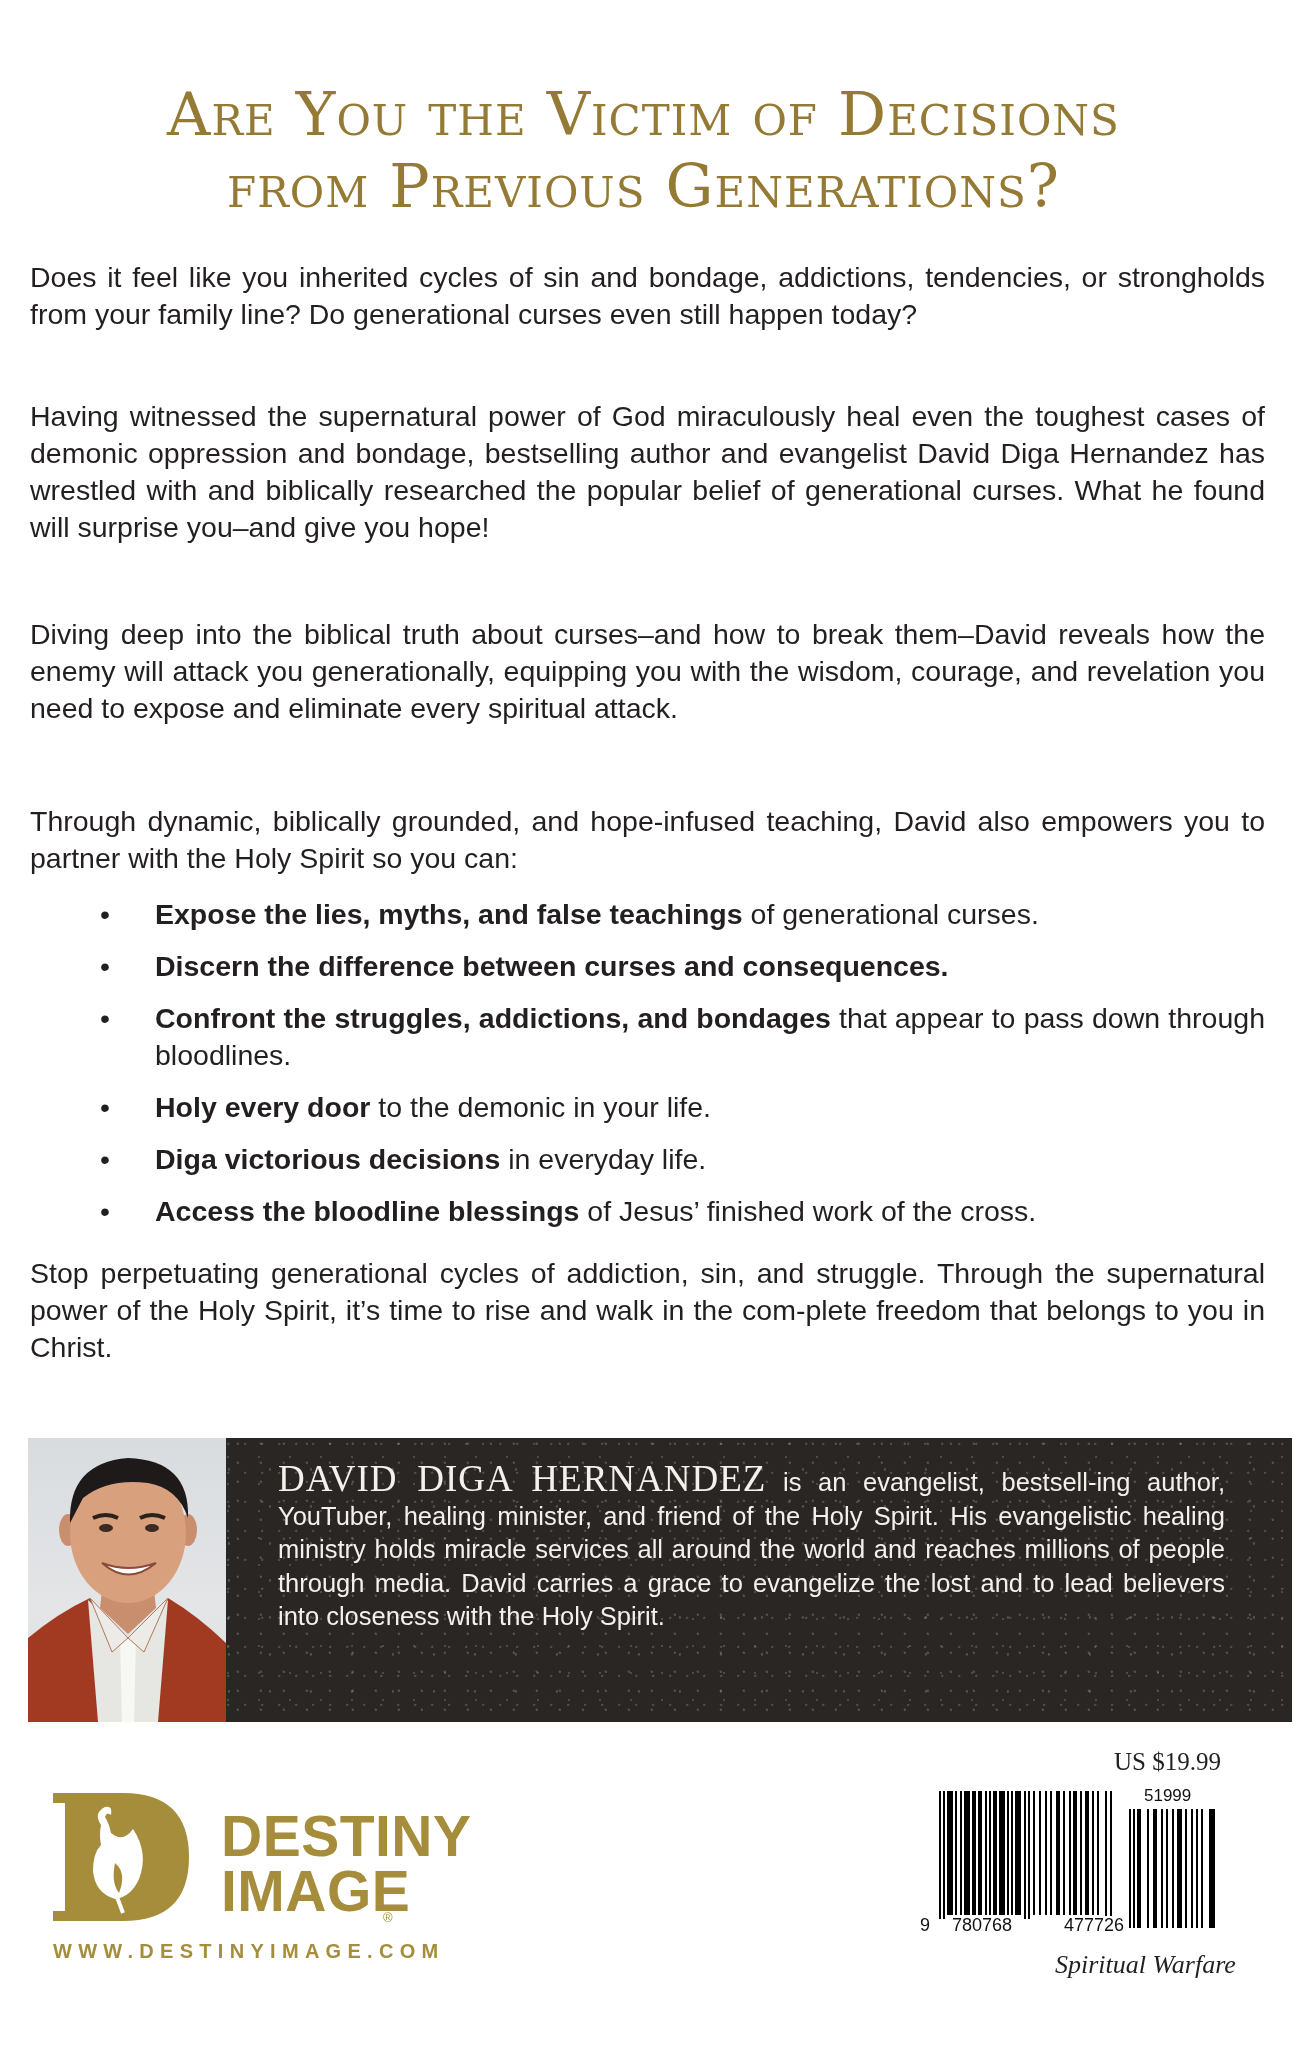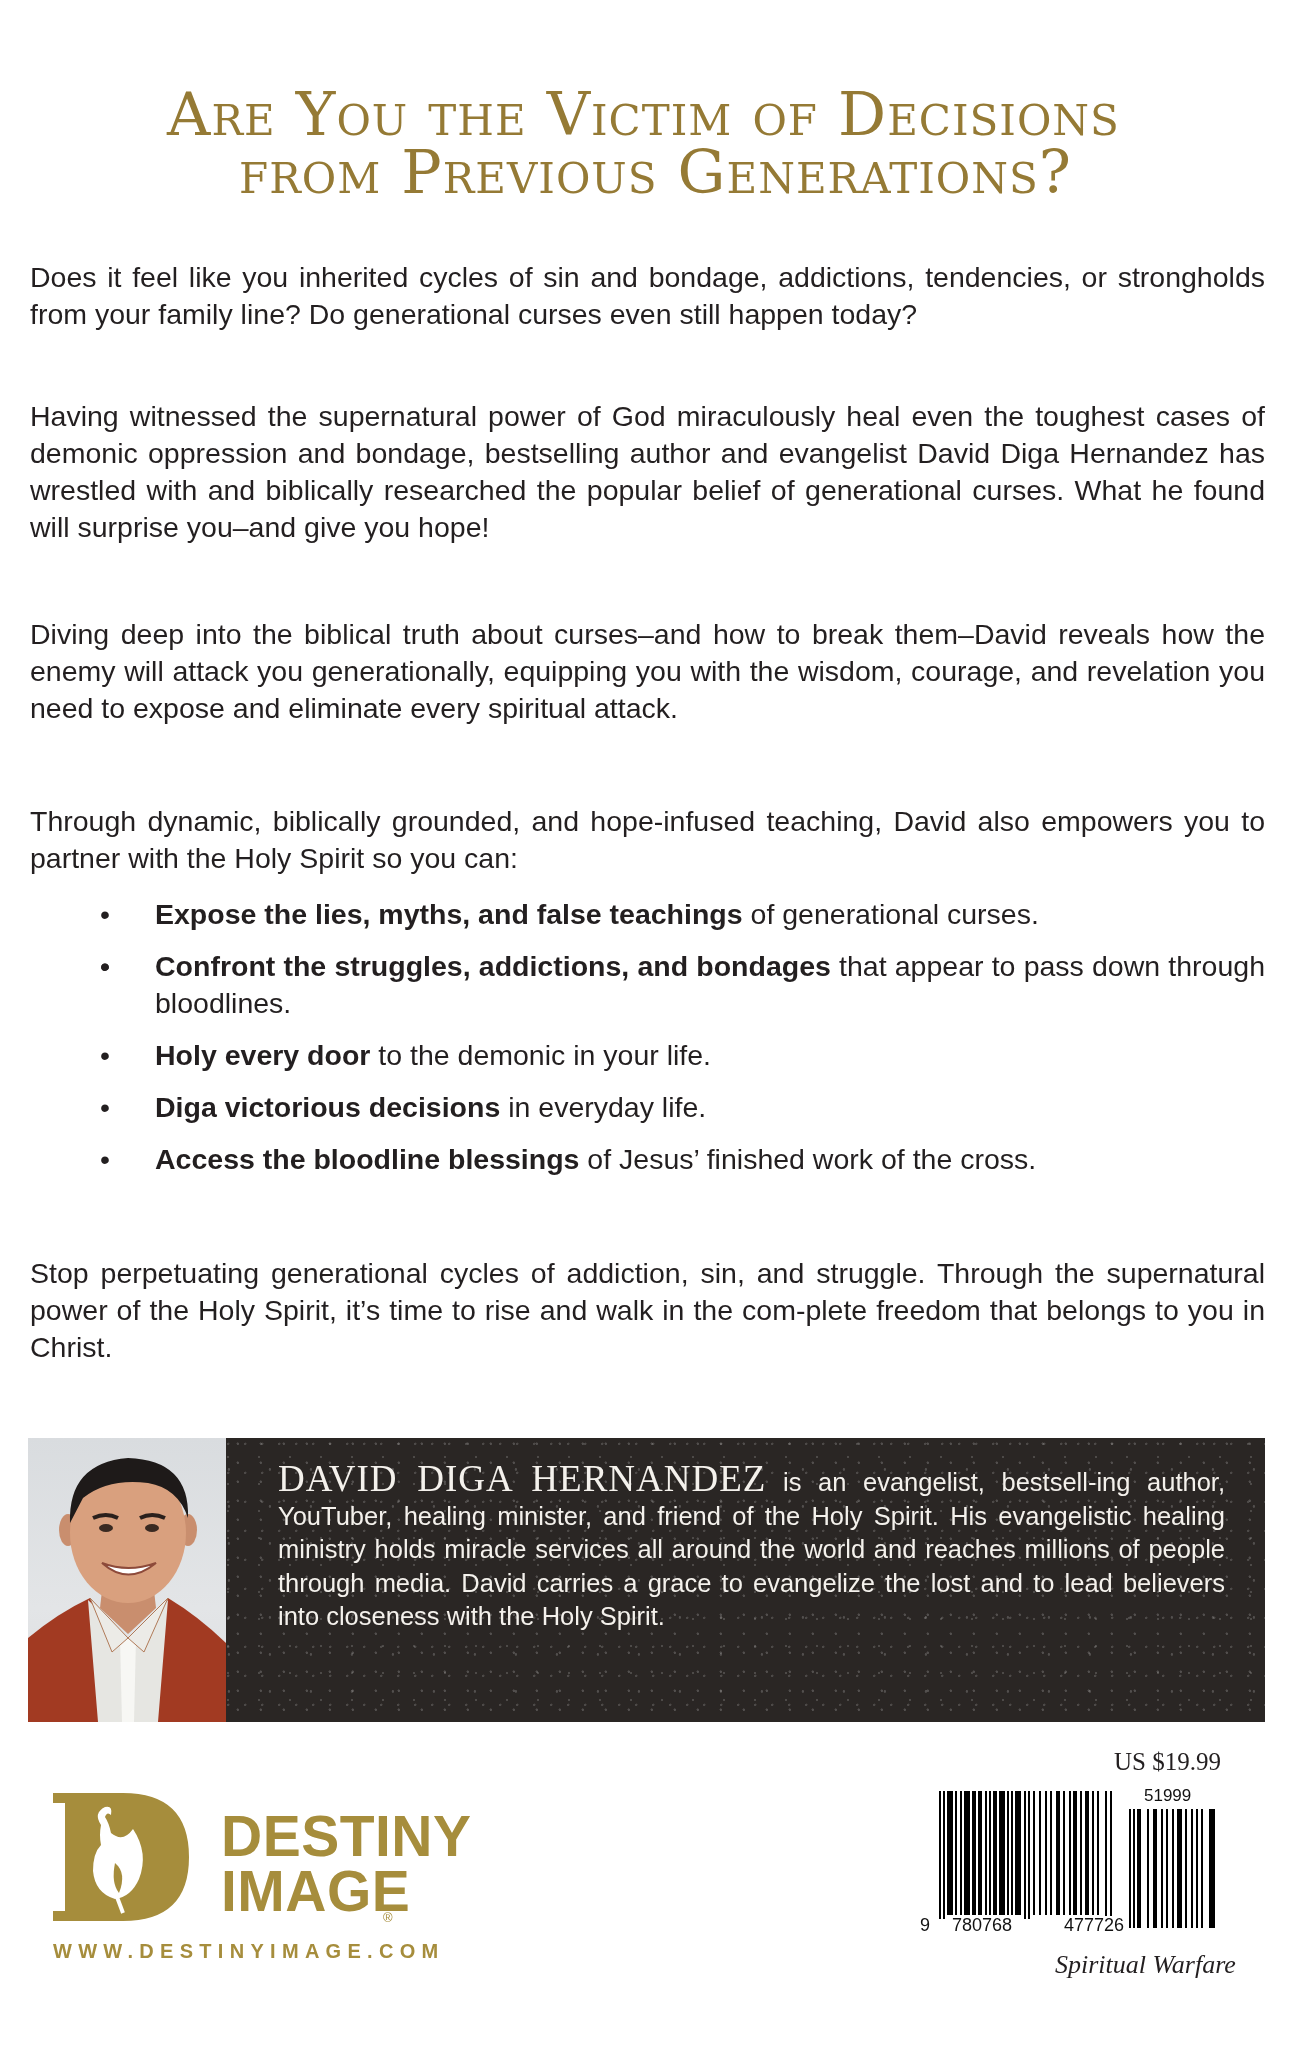--- a/index.html
+++ b/index.html
@@ -4,35 +4,35 @@
 <style>
   html, body { margin: 0; padding: 0; background: #ffffff; }
   body { width: 1299px; height: 2048px; position: relative; overflow: hidden; }
 
   
   .heading { position: absolute; left: 0; width: 1287px; text-align: center; color: #957a35;
     font-family: "DejaVu Serif", "Liberation Serif", serif; font-weight: normal; margin: 0;
     font-variant: small-caps; letter-spacing: 1px; }
   .heading .ln { display: block; white-space: nowrap; }
   .h1 { top: 82px; font-size: 60px; line-height: 64px; }
-  .h2 { top: 140px; font-size: 60px; line-height: 64px; padding-left: 12px; }
+  .h2 { top: 154px; font-size: 60px; line-height: 64px; }
 
   
   .body-text { position: absolute; left: 30px; width: 1235px; color: #231f20;
     font-family: "Liberation Sans", "DejaVu Sans", sans-serif; font-size: 28.5px; line-height: 37px;
     text-align: justify; margin: 0; }
 
   .bullets { position: absolute; left: 30px; width: 1235px; margin: 0; padding: 0; list-style: none;
     font-family: "Liberation Sans", "DejaVu Sans", sans-serif; font-size: 28.5px; line-height: 37px; color: #231f20; }
   .bullets li { position: relative; padding-left: 125px; margin-bottom: 15px; text-align: justify; }
   .bullets li .dot { position: absolute; left: 70px; top: 0; }
 
   
   .author-box { position: absolute; left: 28px; top: 1438px; width: 1237px; height: 284px;
-    background: #2a2624; overflow: hidden; }
+    background: #2a2624; overflow: hidden; padding-left: 27px; }
   .author-photo { position: absolute; left: 0; top: 0; width: 198px; height: 284px;
     background: linear-gradient(180deg, #d9dcdf 0%, #e3e5e7 60%, #dcdde0 100%); overflow: hidden; }
   .author-bio { position: absolute; left: 250px; top: 24px; width: 947px; color: #f4f1ec;
     font-family: "Liberation Sans", "DejaVu Sans", sans-serif; font-size: 25.5px; line-height: 33.5px; text-align: justify; }
   .author-name { font-family: "Liberation Serif", "DejaVu Serif", serif; font-size: 37px; letter-spacing: 1px; font-weight: normal; }
   .speckle { position: absolute; inset: 0; pointer-events: none; opacity: 0.55;
     background-image:
       radial-gradient(circle at 12% 30%, rgba(255,255,255,0.35) 0 1px, transparent 1.5px),
       radial-gradient(circle at 45% 70%, rgba(255,255,255,0.3) 0 1px, transparent 1.5px),
       radial-gradient(circle at 78% 20%, rgba(255,255,255,0.3) 0 1px, transparent 1.5px),
@@ -67,21 +67,21 @@
   <span class="ln">from Previous Generations?</span>
 </h1>
 
 <p class="body-text" style="top:259px;">Does it feel like you inherited cycles of sin and bondage, addictions, tendencies, or strongholds from your family line? Do generational curses even still happen today?</p>
 <p class="body-text" style="top:398px;">Having witnessed the supernatural power of God miraculously heal even the toughest cases of demonic oppression and bondage, bestselling author and evangelist David Diga Hernandez has wrestled with and biblically researched the popular belief of generational curses. What he found will surprise you–and give you hope!</p>
 <p class="body-text" style="top:616px;">Diving deep into the biblical truth about curses–and how to break them–David reveals how the enemy will attack you generationally, equipping you with the wisdom, courage, and revelation you need to expose and eliminate every spiritual attack.</p>
 <p class="body-text" style="top:794px;margin-top:9px;">Through dynamic, biblically grounded, and hope-infused teaching, David also empowers you to partner with the Holy Spirit so you can:</p>
 
 <ul class="bullets" style="top:896px;">
   <li><span class="dot">•</span><b>Expose the lies, myths, and false teachings</b><span> of generational curses.</span></li>
-  <li><span class="dot">•</span><span></span></li>
+  <li><span class="dot">•</span><b>Discern the difference between curses and consequences.</b><span></span></li>
   <li><span class="dot">•</span><b>Confront the struggles, addictions, and bondages</b><span> that appear to pass down through bloodlines.</span></li>
   <li><span class="dot">•</span><b>Holy every door</b><span> to the demonic in your life.</span></li>
   <li><span class="dot">•</span><b>Diga victorious decisions</b><span> in everyday life.</span></li>
   <li><span class="dot">•</span><b>Access the bloodline blessings</b><span> of Jesus’ finished work of the cross.</span></li>
 </ul>
 
 <p class="body-text" style="top:1255px;">Stop perpetuating generational cycles of addiction, sin, and struggle. Through the supernatural power of the Holy Spirit, it’s time to rise and walk in the com-plete freedom that belongs to you in Christ.</p>
 
 <div class="author-box">
   <div class="speckle"></div>

